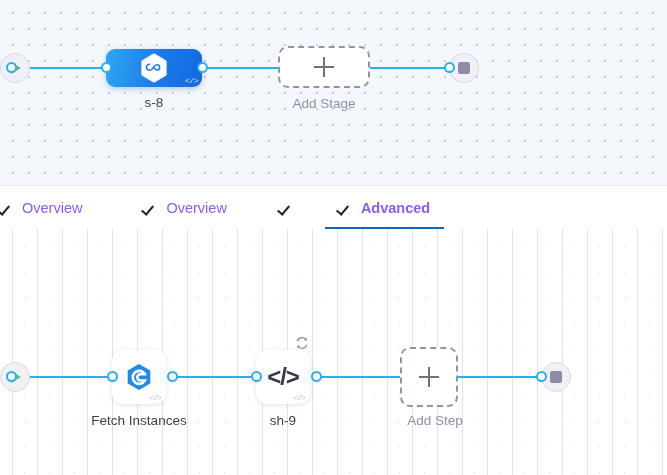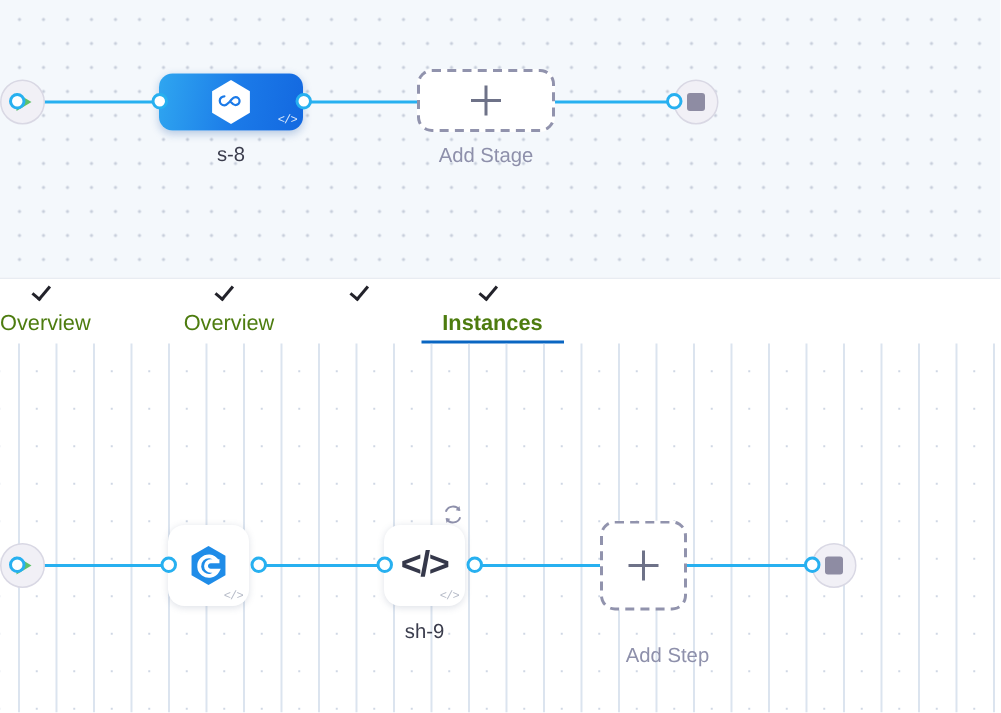--- a/index.html
+++ b/index.html
@@ -39,23 +39,22 @@
   
   .tabbar {
     position: absolute; left: 0; top: 185px; width: 667px; height: 44px;
     background: #ffffff;
     border-top: 1px solid #e8ecf2;
     display: flex; align-items: center;
   }
   .tab {
     display: flex; align-items: center; gap: 9px;
     height: 44px; position: relative;
-    color: #4d7c0f; font-size: 14.5px; white-space: nowrap;
-    cursor: pointer;
-    flex-direction: column;
+    color: #8b5cf6; font-size: 14.5px; white-space: nowrap;
+    cursor: pointer;
   }
   .tab .check {
     width: 13px; height: 13px; position: relative; flex: none;
   }
   .tab .check::before {
     content: ""; position: absolute;
     left: 0px; top: 2px; width: 5px; height: 10px;
     border-right: 2px solid #22222a; border-bottom: 2px solid #22222a;
     transform: rotate(40deg);
   }
@@ -202,21 +201,21 @@
     </div>
     <div class="tab" style="margin-left:62px;">
       <span class="check"></span>
       <span>Overview</span>
     </div>
     <div class="tab" style="margin-left:53px;">
       <span class="check"></span>
     </div>
     <div class="tab active" style="margin-left:46px;">
       <span class="check"></span>
-      <span>Instances</span>
+      <span>Advanced</span>
       <span class="underline"></span>
     </div>
   </div>
 
   <div class="step-canvas">
 
     <div class="wire" style="left:26px; top:147px; width:86px;"></div>
     <div class="wire" style="left:172px; top:147px; width:84px;"></div>
     <div class="wire" style="left:316px; top:147px; width:84px;"></div>
     <div class="wire" style="left:458px; top:147px; width:88px;"></div>
@@ -228,41 +227,42 @@
 
     <div class="step-node" style="left:112px; top:121px;">
       <svg width="30" height="30" viewBox="0 0 30 30">
         <path d="M15 2 L26.3 8.5 L26.3 21.5 L15 28 L3.7 21.5 L3.7 8.5 Z" fill="#1f8ce8"></path>
         <path d="M20.5 11.5 A6.5 6.5 0 1 0 21 18.5 L16.5 18.5 A3 3 0 1 1 16.5 12.2 L21 12.2" fill="none" stroke="#ffffff" stroke-width="2.6" stroke-linecap="square"></path>
       </svg>
       <span class="code-badge-dark">&lt;/&gt;</span>
     </div>
     <div class="port" style="left:107px; top:142px;"></div>
     <div class="port" style="left:167px; top:142px;"></div>
+    <div class="node-label" style="left:79px; top:184px; width:120px;">Fetch Instances</div>
 
     <div class="step-node" style="left:256px; top:121px;">
       <span class="shell-glyph">&lt;/&gt;</span>
       <span class="code-badge-dark">&lt;/&gt;</span>
     </div>
     <div class="loop-badge" style="left:294px; top:106px;">
       <svg width="16" height="16" viewBox="0 0 16 16">
         <path d="M3.2 6.2 A5 5 0 0 1 12.3 5.2" fill="none" stroke="#8e90ab" stroke-width="1.3"></path>
         <path d="M12.8 9.8 A5 5 0 0 1 3.7 10.8" fill="none" stroke="#8e90ab" stroke-width="1.3"></path>
         <path d="M12.3 2.3 L12.9 5.6 L9.8 5.2 Z" fill="#8e90ab"></path>
         <path d="M3.7 13.7 L3.1 10.4 L6.2 10.8 Z" fill="#8e90ab"></path>
       </svg>
     </div>
     <div class="port" style="left:251px; top:142px;"></div>
     <div class="port" style="left:311px; top:142px;"></div>
     <div class="node-label" style="left:243px; top:184px; width:80px;">sh-9</div>
 
     <div class="add-node" style="left:400px; top:118px; width:58px; height:60px;">
       <div class="plus"></div>
     </div>
-    <div class="node-label muted" style="left:395px; top:184px; width:100px;margin-top:16px;">Add Step</div>
+    <div class="node-label muted" style="left:385px; top:184px; width:100px;">Add Step</div>
 
     <div class="terminal" style="left:541px; top:133px;">
       <div class="stop-sq"></div>
     </div>
     <div class="port" style="left:536px; top:142px;"></div>
   </div>
 
 </div>
 
 </body></html>

